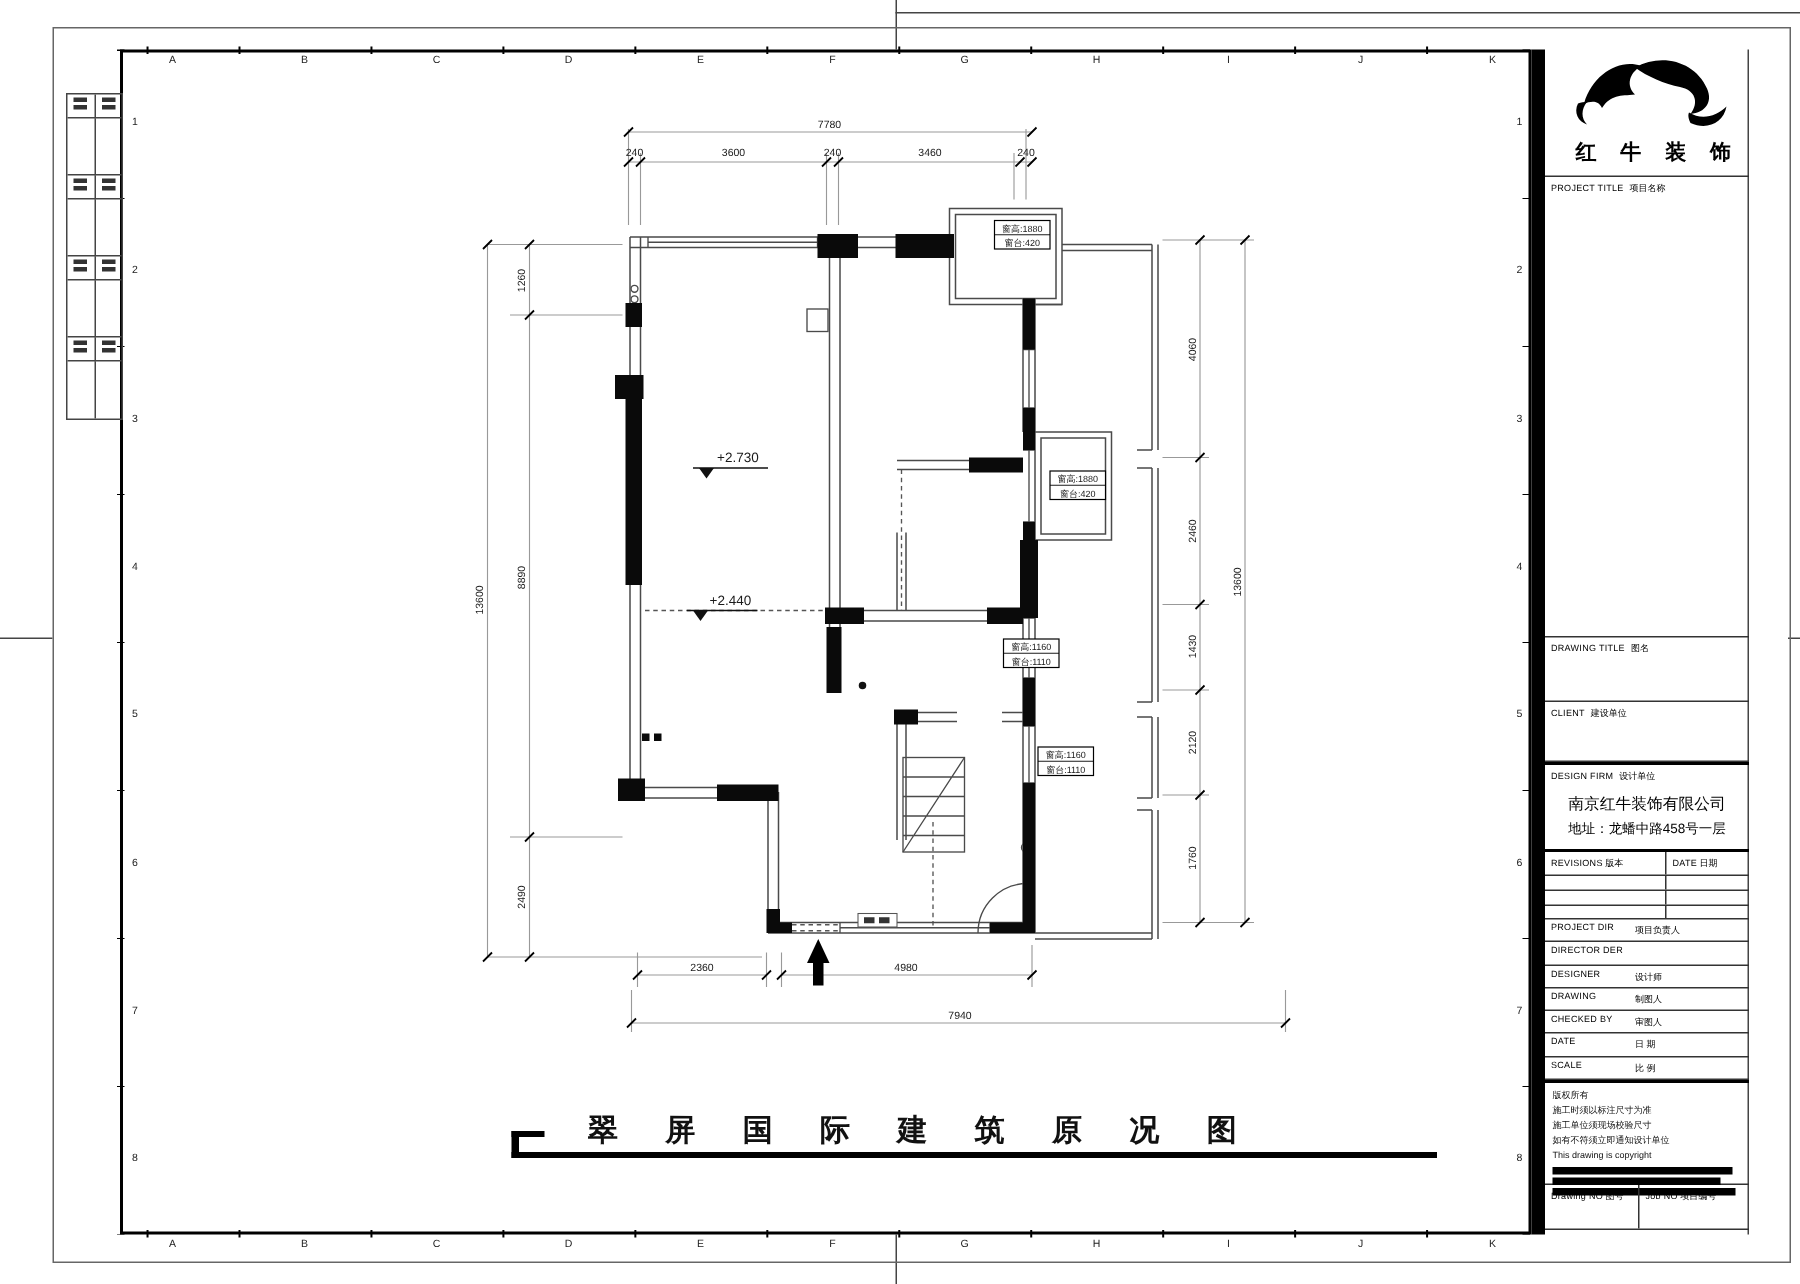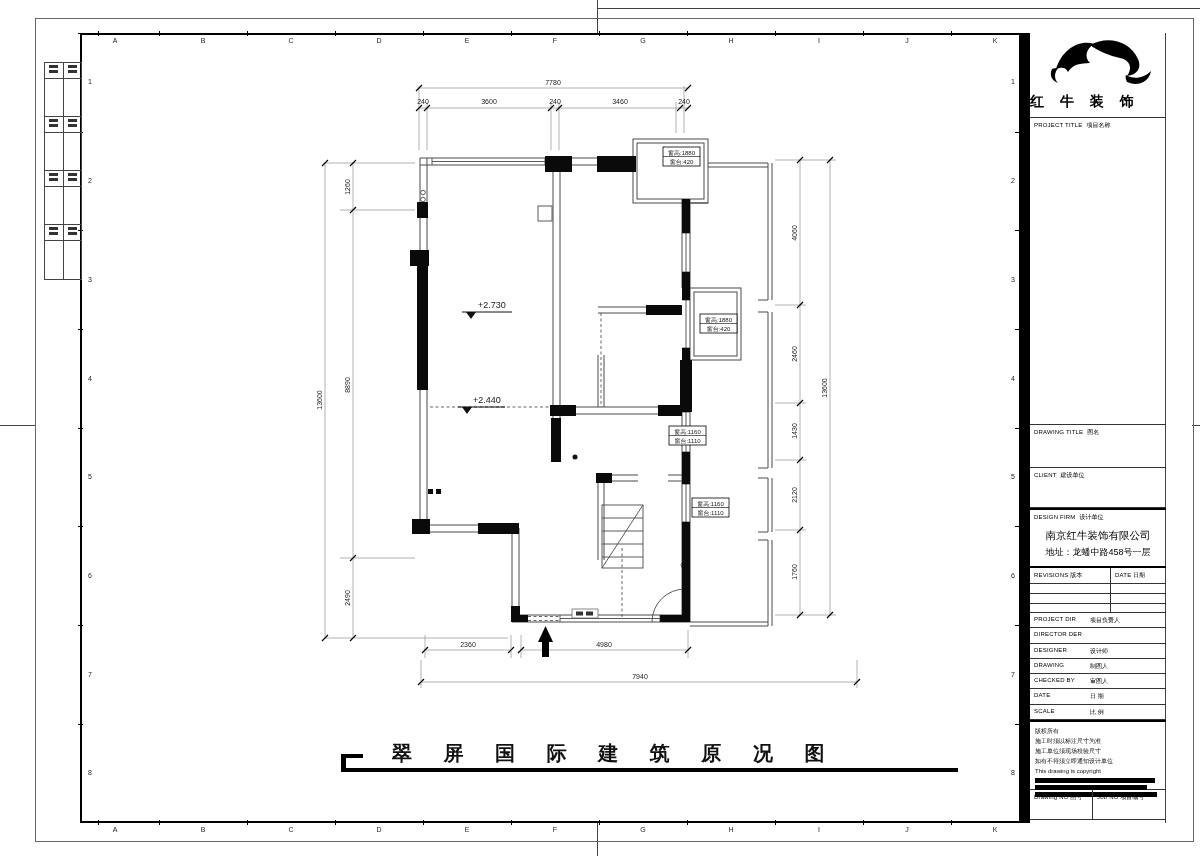--- a/index.html
+++ b/index.html
@@ -31,21 +31,21 @@
   .stamp-cell:last-child{border-right:none;}
   .stamp-row:last-child .stamp-cell{border-bottom:none;}
   .h16{height:16px;} .h38{height:38px;}
   .glyph::before,.glyph::after{content:"";display:block;width:9px;height:3px;background:#333;margin:2px auto 0;}
   
   .tb{left:1030px;top:33px;width:136px;height:790px;border-right:1px solid #444;box-sizing:border-box;font-size:6px;}
   .tb-sec{position:absolute;left:0;width:136px;border-bottom:1px solid #333;box-sizing:border-box;}
   .lblrow{display:flex;gap:4px;padding:3px 4px 0 4px;align-items:baseline;}
   .en{font-size:6px;letter-spacing:.2px;color:#000;}
   .zh{font-size:6px;color:#000;}
-  .logo-name{position:absolute;left:0;right:6px;bottom:6px;text-align:left;
+  .logo-name{position:absolute;left:0;right:6px;bottom:6px;text-align:right;
       font-size:14px;font-weight:bold;letter-spacing:6px;color:#000;}
   .firm-co{text-align:center;font-size:10.5px;margin-top:7px;color:#000;}
   .firm-addr{text-align:center;font-size:9px;margin-top:3px;color:#000;}
   .split{display:flex;height:100%;}
   .split > div{box-sizing:border-box;padding:3px 4px 0 4px;}
   .divline{border-right:1px solid #333;}
   .fieldrow{display:flex;gap:6px;padding:3px 4px 0 4px;border-bottom:1px solid #333;box-sizing:border-box;height:15.3px;}
   .fieldrow .en{width:50px;}
   .notes{font-size:6px;line-height:10px;padding:4px 5px;}
   .redact{height:5px;background:#000;margin:2px 0;}

